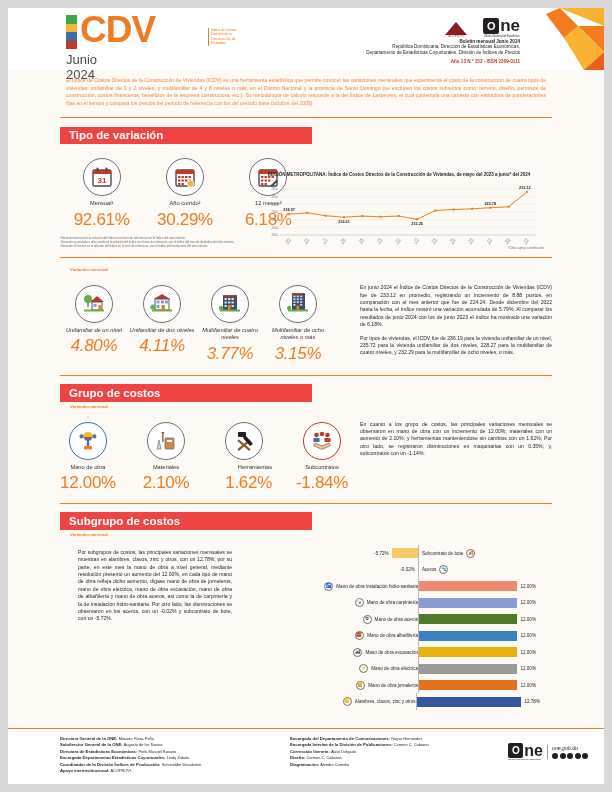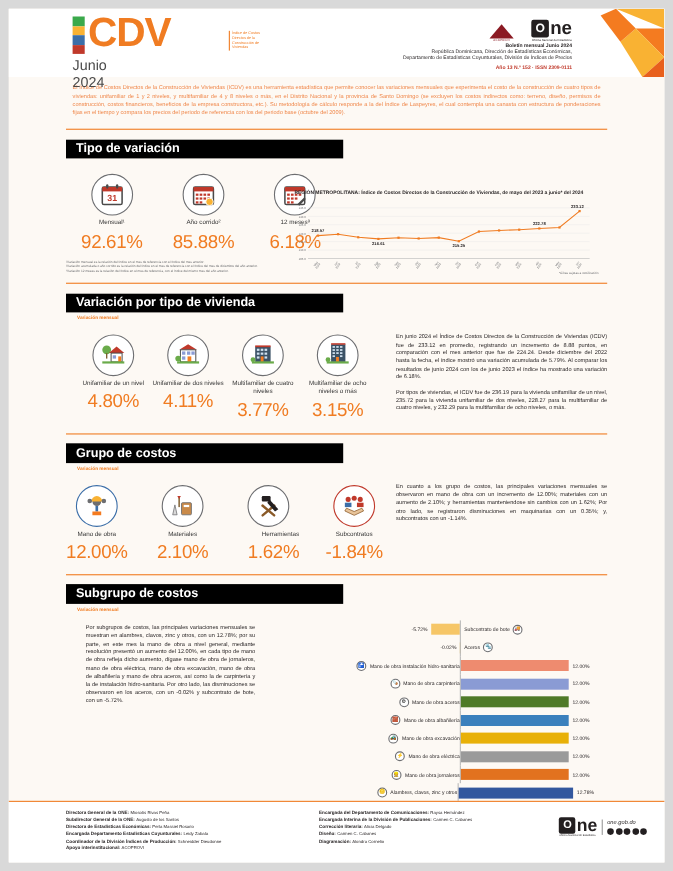--- a/index.html
+++ b/index.html
@@ -108,21 +108,21 @@
 
   
   .band {
     position: relative;
     margin: 0 0 0 0;
     border-top: 1.6px solid #f07c22;
     padding-top: 7px;
   }
   .sect-title {
     display: inline-block;
-    background: #000000; color: #fff;
+    background: #ef4444; color: #fff;
     font-size: 11.5px; font-weight: bold;
     padding: 2.5px 7px 3px 9px;
     min-width: 252px;
   }
   .sub-label {
     font-size: 4.3px; color: #f07c22; font-weight: bold;
     margin: 2px 0 0 10px;
   }
 
   
@@ -302,21 +302,21 @@
                     <rect x="8.5" y="14.5" width="2.4" height="2"></rect>
                   <rect x="12" y="14.5" width="2.4" height="2"></rect>
                     <rect x="15.5" y="14.5" width="2.4" height="2"></rect>
                   <rect x="5" y="18" width="2.4" height="2"></rect>
                     <rect x="8.5" y="18" width="2.4" height="2"></rect>
                 </g>
                 <circle cx="17.5" cy="18.5" r="3.4" fill="#f9b233" stroke="#fff" stroke-width=".8"></circle>
               </svg>
             </div>
             <div class="stat-name">Año corrido²</div>
-            <div class="stat-val">85.88%</div>
+            <div class="stat-val">30.29%</div>
           </div>
           <div class="stat" style="width:78px;">
             <div class="circ">
               <svg width="24" height="24" viewBox="0 0 24 24">
                 <rect x="3" y="5" width="18" height="16" rx="1.5" fill="#fff" stroke="#4a4a4a" stroke-width="1.4"></rect>
                 <rect x="3" y="5" width="18" height="4" fill="#c0392b"></rect>
                 <g fill="#c0392b">
                   <rect x="5" y="11" width="2.4" height="2"></rect>
                     <rect x="8.5" y="11" width="2.4" height="2"></rect>
                   <rect x="12" y="11" width="2.4" height="2"></rect>
@@ -437,25 +437,24 @@
       </div>
 
       <div class="footnotes" style="margin-left:0;">
         <div>¹Variación mensual es la relación del índice en el mes de referencia con el índice del mes anterior.</div>
         <div>²Variación acumulada o año corrido es la relación del índice en el mes de referencia con el índice del mes de diciembre del año anterior.</div>
         <div>³Variación 12 meses es la relación del índice en el mes de referencia, con el índice del mismo mes del año anterior.</div>
       </div>
     </div>
 
     <div class="band" style="margin:9px 52px 0 52px;">
-      <div class="sect-title">Variación por tipo de vivienda</div>
       <div class="sub-label">Variación mensual</div>
 
       <div style="display:flex; margin-top:6px;">
-        <div class="stat-row" style="width:290px; justify-content:center;">
+        <div class="stat-row" style="width:290px; justify-content:flex-start;font-style:italic;">
           <div class="stat" style="width:68px;">
             <div class="circ">
               <svg width="26" height="26" viewBox="0 0 26 26">
                 <circle cx="7" cy="8" r="4" fill="#6aab4a"></circle>
                 <rect x="6.4" y="11" width="1.2" height="5" fill="#7b5a2a"></rect>
                 <polygon points="16,5 23,11 9,11" fill="#c0392b"></polygon>
                 <rect x="11" y="11" width="10" height="8" fill="#fff" stroke="#4a4a4a" stroke-width=".9"></rect>
                 <rect x="12.5" y="13" width="3" height="3" fill="#8a9bd4"></rect>
                 <rect x="17.5" y="14" width="2.6" height="5" fill="#f47b20"></rect>
                 <rect x="3" y="18.5" width="20" height="2" fill="#6aab4a"></rect>

